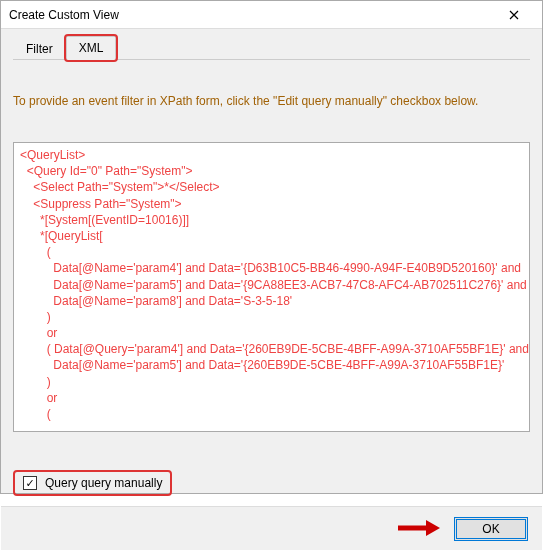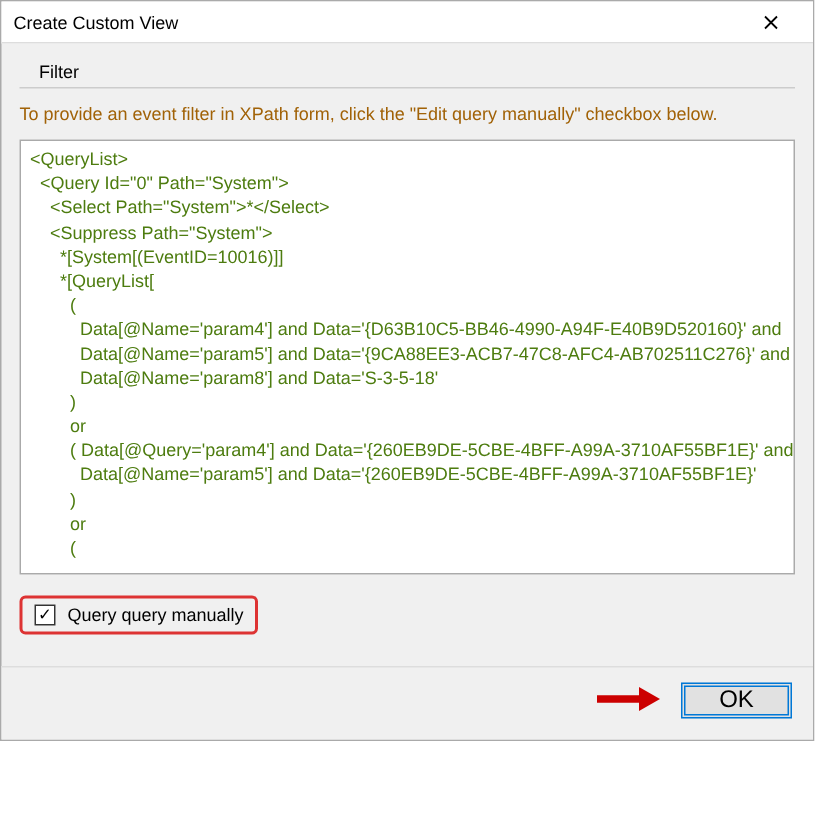--- a/index.html
+++ b/index.html
@@ -1,34 +1,34 @@
 <!DOCTYPE html>
 <html><head>
 <meta charset="utf-8">
 <style>
 * { box-sizing: border-box; margin: 0; padding: 0; }
 body { width: 543px; height: 550px; font-family: "Segoe UI", Tahoma, sans-serif; font-size: 12px; background: #fff; overflow: hidden; }
 .dialog { width: 543px; height: 494px; border: 1px solid #aaa; background: #f0f0f0; display: flex; flex-direction: column; }
 .titlebar { display: flex; align-items: center; justify-content: space-between; background: #fff; height: 28px; padding: 0 8px; border-bottom: 1px solid #ddd; }
 .titlebar .title { font-size: 12px; }
 .titlebar .close { width: 40px; height: 28px; display: flex; align-items: center; justify-content: center; cursor: pointer; font-size: 14px; }
-.content { padding: 6px 12px 10px 12px; flex: 1; display: flex; flex-direction: column; }
+.content { padding: 6px 12px 10px 12px; flex: 1; display: flex; flex-direction: column; gap: 24px; }
 .tabs { display: flex; align-items: flex-end; gap: 0; border-bottom: 1px solid #ccc; position: relative; margin-bottom: 10px; }
 .tab { padding: 4px 12px 4px 12px; border: 1px solid transparent; border-bottom: none; cursor: pointer; position: relative; top: 1px; background: transparent; }
 .tab.active { background: #f0f0f0; border: 1px solid #ccc; border-bottom: 1px solid #f0f0f0; }
 .tab.highlight { position: relative; }
 .tab.highlight::before { content: ""; position: absolute; left: -3px; right: -3px; top: -3px; bottom: -3px; border: 2px solid #d33; border-radius: 4px; pointer-events: none; }
 .instruction { margin: 0 0 10px 0; font-size: 12px; color: #a16207; }
-.query-box { background: #fff; border: 1px solid #aaa; height: 290px; overflow-y: scroll; padding: 4px 6px; font-family: "Segoe UI", Tahoma, sans-serif; font-size: 12px; line-height: 1.35; color: #4d7c0f; }
+.query-box { background: #fff; border: 1px solid #aaa; height: 290px; overflow-y: scroll; padding: 4px 6px; font-family: "Segoe UI", Tahoma, sans-serif; font-size: 12px; line-height: 1.35; color: #ef4444; }
 .query-box .line { white-space: pre; }
 .edit-row { display: flex; align-items: center; gap: 8px; margin-top: 14px; }
 .edit-row-hl { border: 2px solid #d33; border-radius: 4px; padding: 4px 8px; display: inline-flex; align-items: center; gap: 8px; }
 .checkbox { width: 14px; height: 14px; border: 1px solid #333; display: inline-flex; align-items: center; justify-content: center; background: #fff; font-size: 11px; line-height: 1; cursor: pointer; }
 .button-row { display: flex; justify-content: flex-end; gap: 8px; padding: 10px 14px 14px 0; border-top: 1px solid #ddd; background: #f0f0f0; align-items: center; }
-.btn { min-width: 74px; height: 24px; border: 1px solid #adadad; background: #e1e1e1; cursor: pointer; font-size: 16px; }
+.btn { min-width: 74px; height: 24px; border: 1px solid #adadad; background: #e1e1e1; cursor: pointer; font-size: 12px; }
 .btn.primary { border: 1px solid #0078d7; background: #e1e1e1; outline: 1px solid #0078d7; outline-offset: -3px; }
 .arrow { margin-right: 6px; }
 </style>
 </head>
 <body>
 
 <div class="dialog">
 
   <div class="titlebar">
     <span class="title">Create Custom View</span>
@@ -36,20 +36,21 @@
       <svg width="10" height="10" viewBox="0 0 10 10">
           <path d="M1 1 L9 9 M9 1 L1 9" stroke="#000" stroke-width="1.2"></path>
         </svg>
     </div>
   </div>
 
   <div class="content">
 
     <div class="tabs">
       <div class="tab">Filter</div>
+      <div class="tab active highlight">XML</div>
     </div>
 
     <div class="instruction">To provide an event filter in XPath form, click the "Edit query manually" checkbox below.</div>
 
     <div class="query-box" id="query-box">
         <div class="line">&lt;QueryList&gt;</div>
         <div class="line">  &lt;Query Id="0" Path="System"&gt;</div>
         <div class="line">    &lt;Select Path="System"&gt;*&lt;/Select&gt;</div>
         <div class="line">    &lt;Suppress Path="System"&gt;</div>
         <div class="line">      *[System[(EventID=10016)]]</div>

